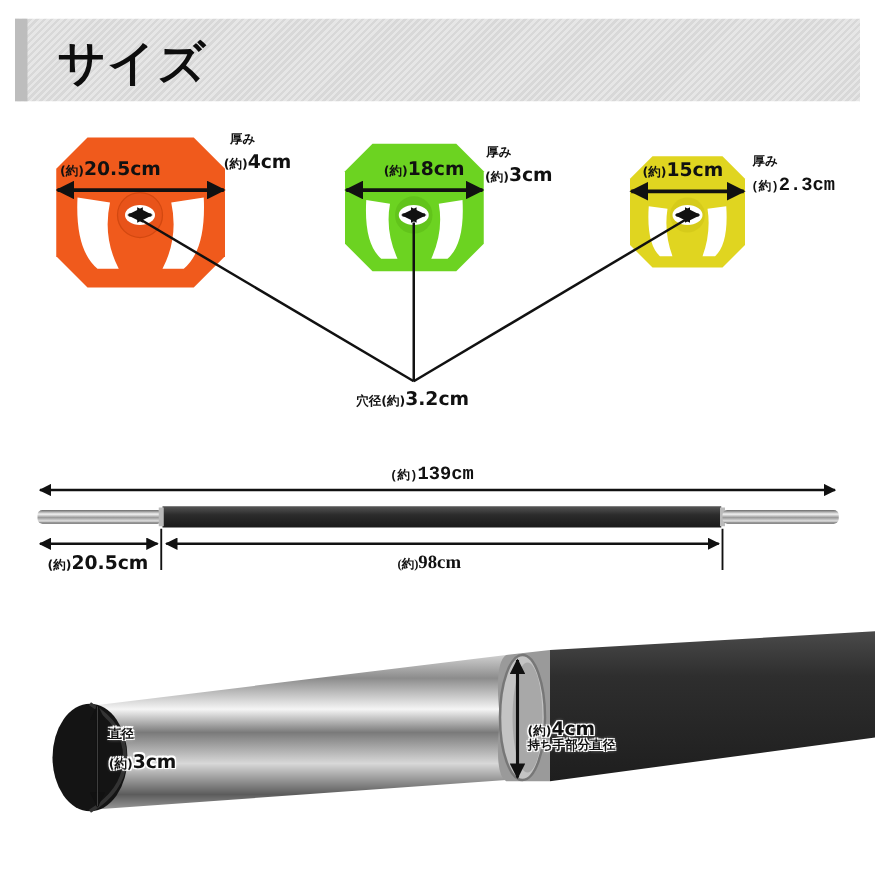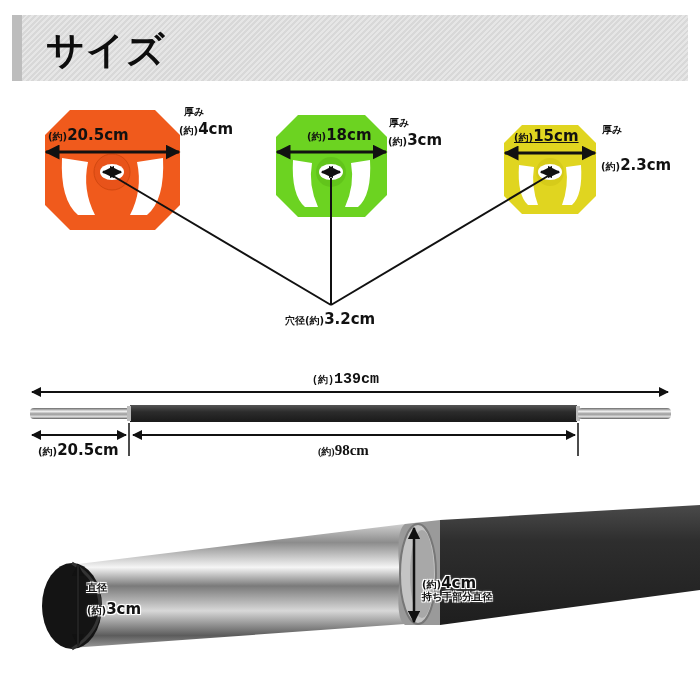--- a/index.html
+++ b/index.html
@@ -129,25 +129,25 @@
 </div>
 
 <div class="lbl md" style="left:295px; top:128px;margin-left:12px;">
   <span class="paren">(約)</span><span>18cm</span>
 </div>
 <div class="lbl sm" style="left:389px; top:118px;">厚み</div>
 <div class="lbl md" style="left:388px; top:133px;">
   <span class="paren">(約)</span><span>3cm</span>
 </div>
 
-<div class="lbl md" style="left:514px; top:129px;text-decoration:underline;">
+<div class="lbl md" style="left:514px; top:129px;">
   <span class="paren">(約)</span><span>15cm</span>
 </div>
 <div class="lbl sm" style="left:602px; top:125px;">厚み</div>
-<div class="lbl md" style="left:601px; top:158px;">
+<div class="lbl md" style="left:601px; top:141px;font-family:Liberation Mono, monospace;">
   <span class="paren">(約)</span><span>2.3cm</span>
 </div>
 
 <div class="lbl md" style="left:285px; top:312px;">
   <span class="paren">穴径</span><span class="paren">(約)</span><span>3.2cm</span>
 </div>
 
 <div class="lbl md" style="left:312px; top:372px;font-family:Liberation Mono, monospace;">
   <span class="paren">(約)</span><span>139cm</span>
 </div>

